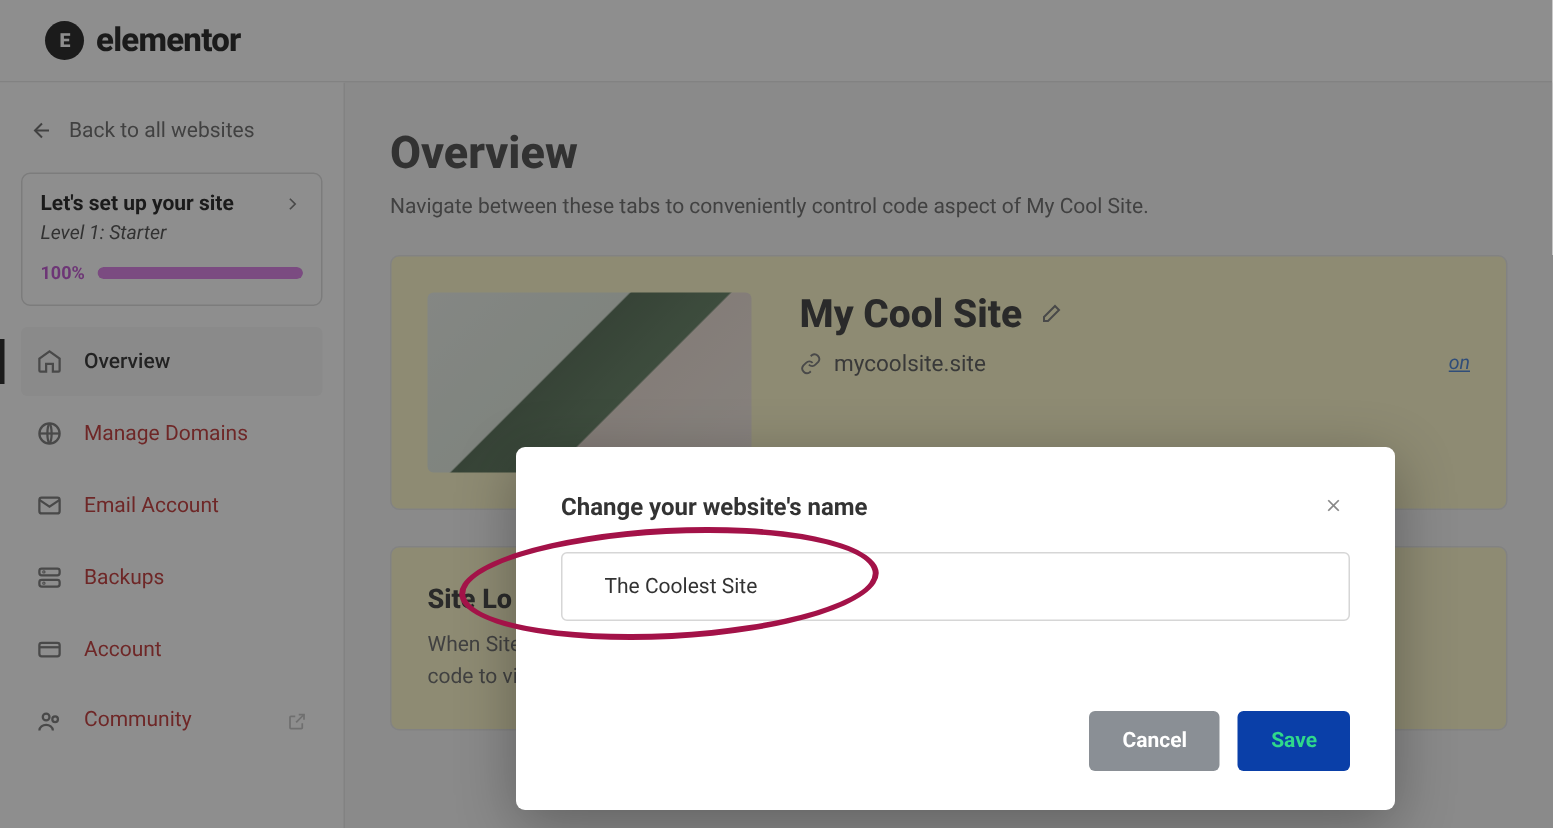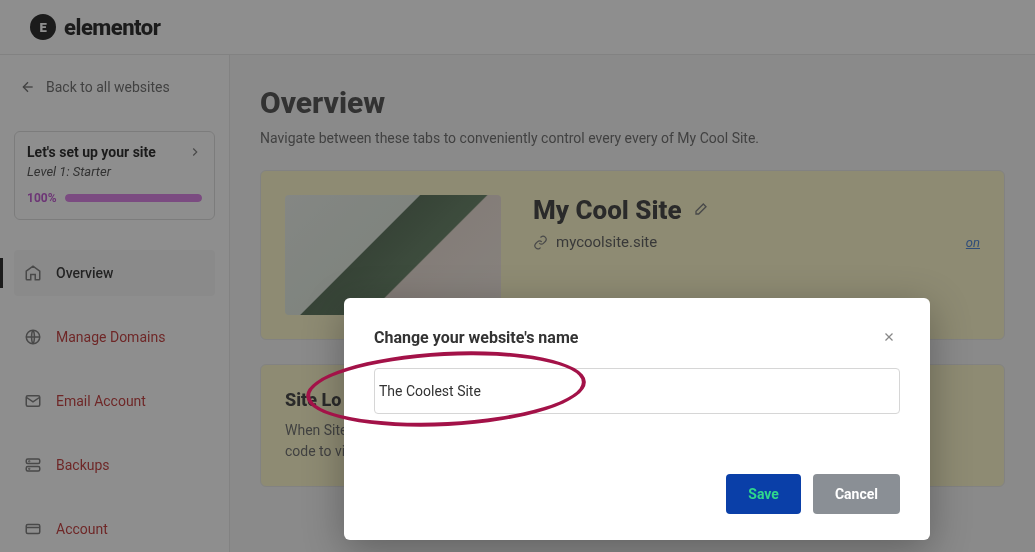--- a/index.html
+++ b/index.html
@@ -6,21 +6,21 @@
   html, body { width: 1035px; height: 552px; overflow: hidden; background: #f5f5f5; }
   .page { position: relative; width: 1035px; height: 552px; }
 
   
   .header { height: 55px; background: #fff; border-bottom: 1px solid #e5e5e5; display: flex; align-items: center; padding: 0 30px; }
   .logo { display: flex; align-items: center; gap: 8px; font-weight: 800; font-size: 22px; color: #000; letter-spacing: -0.5px; }
   .logo .mark { width: 26px; height: 26px; border-radius: 50%; background: #000; color:#fff; display:flex; align-items:center; justify-content:center; font-size:13px; font-weight:900; }
 
   
   .body { display: flex; height: calc(552px - 55px); }
-  .sidebar { width: 230px; background: #fff; border-right: 1px solid #e5e5e5; padding: 16px 14px; display:flex; flex-direction:column; gap:18px; }
+  .sidebar { width: 230px; background: #fff; border-right: 1px solid #e5e5e5; padding: 16px 14px; display:flex; flex-direction:column; gap:2px; }
   .backlink { display:flex; align-items:center; gap:10px; color:#555; font-size:14px; padding:8px 6px 18px; cursor:pointer; }
   .setup-card { border:1px solid #d7d7d7; border-radius:6px; padding:12px 12px 14px; margin-bottom:12px; }
   .setup-card .title-row { display:flex; align-items:center; justify-content:space-between; font-weight:700; font-size:14px; }
   .setup-card .level { font-style:italic; font-size:13px; color:#333; margin-top:4px; }
   .progress-row { display:flex; align-items:center; gap:8px; margin-top:12px; }
   .progress-row .pct { font-size:12px; font-weight:700; color:#b63cc9; }
   .progress-bar { flex:1; height:8px; background:#eee; border-radius:4px; overflow:hidden; }
   .progress-fill { height:100%; background:#d46be2; width:100%; border-radius:4px; }
   .nav-item { display:flex; align-items:center; gap:14px; padding:14px 10px; font-size:14px; color:#b91c1c; border-radius:4px; cursor:pointer; position:relative; }
   .nav-item.active { background:#f7f7f7; font-weight:500; color:#111; }
@@ -45,21 +45,21 @@
   .lock-card p { font-size:14px; color:#555; margin-top:10px; line-height:1.5; }
 
   
   .dim { position:absolute; inset:0; background:rgba(50,50,50,0.55); }
 
   
   .modal { position:absolute; left:344px; top:298px; width:586px; background:#fff; border-radius:6px; box-shadow: 0 10px 40px rgba(0,0,0,0.3); padding:28px 30px 26px; }
   .modal-header { display:flex; align-items:center; justify-content:space-between; }
   .modal-title { font-size:16px; font-weight:700; color:#333; }
   .close-x { color:#888; font-size:16px; cursor:pointer; padding:4px; }
-  .modal-input { width:100%; margin-top:20px; border:1px solid #d6d6d6; border-radius:4px; padding:14px 4px; font-size:14px; color:#333; outline:none; }
+  .modal-input { width:100%; margin-top:20px; border:1px solid #d6d6d6; border-radius:4px; padding:14px 28px; font-size:14px; color:#333; outline:none; }
   .modal-footer { display:flex; justify-content:flex-end; gap:12px; margin-top:60px; }
   .btn { padding:12px 22px; border-radius:4px; font-size:14px; font-weight:700; cursor:pointer; border:none; }
   .btn-cancel { background:#8a8f95; color:#fff; }
   .btn-save { background:#0a3fa8; color:#2fd88b; }
 
   
   .annot-ellipse { position:absolute; left:306px; top:352px; width:280px; height:74px; border:4px solid #a31248; border-radius:50%; transform:rotate(-3deg); pointer-events:none; }
 
   svg { display:block; }
 </style>
@@ -175,21 +175,21 @@
               <path d="M14 4h6v6"></path>
               <path d="M20 4l-9 9"></path>
               <path d="M18 14v5a1 1 0 0 1-1 1H5a1 1 0 0 1-1-1V7a1 1 0 0 1 1-1h5"></path>
             </svg>
         </span>
       </div>
     </aside>
 
     <main class="main">
       <h1>Overview</h1>
-      <p class="subtitle">Navigate between these tabs to conveniently control every every of My Cool Site.</p>
+      <p class="subtitle">Navigate between these tabs to conveniently control code aspect of My Cool Site.</p>
 
       <div class="card site-card">
         <div class="thumb"></div>
         <div class="site-info" style="flex:1;">
           <div class="site-name-row">
             <h2>My Cool Site</h2>
             <span>
               <svg width="16" height="16" viewBox="0 0 24 24" fill="none" stroke="#666" stroke-width="2">
                   <path d="M17 3l4 4-11 11H6v-4z"></path>
                 </svg>
@@ -225,20 +225,20 @@
       <div class="modal-title">Change your website's name</div>
       <div class="close-x">
         <svg width="14" height="14" viewBox="0 0 24 24" fill="none" stroke="currentColor" stroke-width="2">
             <path d="M18 6L6 18"></path>
             <path d="M6 6l12 12"></path>
           </svg>
       </div>
     </div>
     <input type="text" class="modal-input" value="The Coolest Site" style="">
     <div class="modal-footer">
+      <button class="btn btn-cancel">Cancel</button>
       <button class="btn btn-save">Save</button>
-      <button class="btn btn-cancel">Cancel</button>
     </div>
   </div>
 
   <div class="annot-ellipse"></div>
 
 </div>
 
 </body></html>

